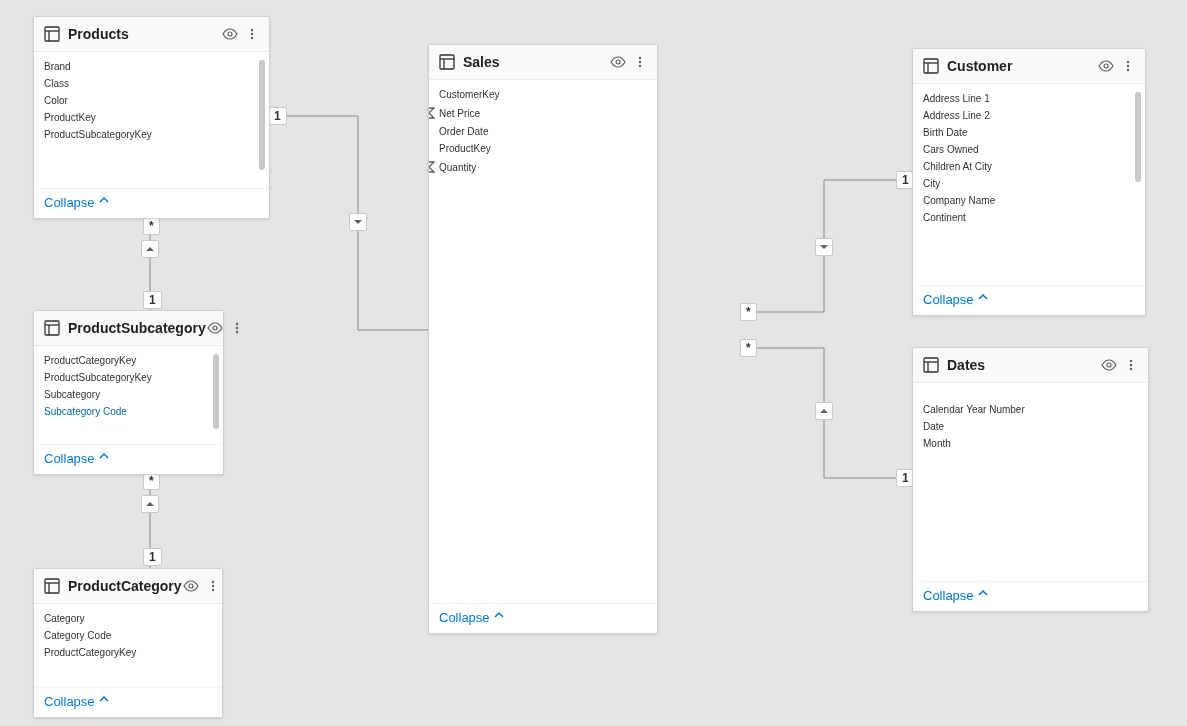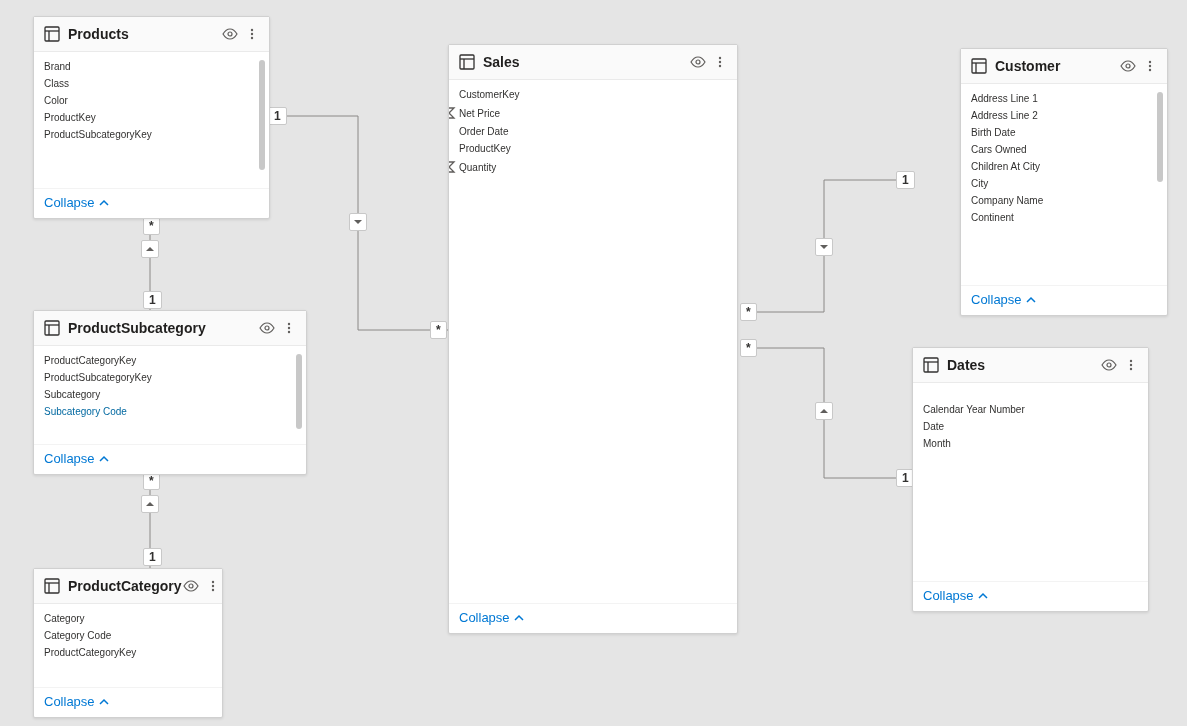--- a/index.html
+++ b/index.html
@@ -94,21 +94,21 @@
   }
   .card-footer {
     padding: 6px 10px 8px;
     border-top: 1px solid #f3f3f3;
   }
   .collapse-link {
     color: #0078d4;
     font-size: 13px;
     cursor: pointer;
     display: inline-flex;
-    align-items: center;
+    align-items: flex-start;
   }
   .chevron-up {
     width: 10px;
     height: 10px;
     margin-left: 4px;
   }
   svg.rel-lines {
     position: absolute;
     top: 0; left: 0;
     width: 1187px;
@@ -245,21 +245,21 @@
     <div class="card-footer">
       <span class="collapse-link">
         <span>Collapse</span>
         <svg class="chevron-up" viewBox="0 0 10 10">
             <path d="M1 7 L5 3 L9 7" fill="none" stroke="#0078d4" stroke-width="1.5"></path>
           </svg>
       </span>
     </div>
   </div>
 
-  <div class="table-card" style="left:33px; top:310px; width:274px; height:165px;">
+  <div class="table-card" style="left:33px; top:310px; width:191px; height:165px;">
     <div class="card-header">
       <svg class="tbl-icon" viewBox="0 0 16 16">
           <rect x="1" y="1" width="14" height="14" rx="1" fill="none" stroke="#323130" stroke-width="1.3"></rect>
           <line x1="1" y1="5" x2="15" y2="5" stroke="#323130" stroke-width="1.3"></line>
           <line x1="5" y1="5" x2="5" y2="15" stroke="#323130" stroke-width="1.3"></line>
         </svg>
       <span class="card-title">ProductSubcategory</span>
       <svg class="eye-icon" viewBox="0 0 18 18">
           <path d="M9 4 C5 4 2 9 2 9 s3 5 7 5 s7-5 7-5 S13 4 9 4 Z" fill="none" stroke="currentColor" stroke-width="1.2"></path>
           <circle cx="9" cy="9" r="2" fill="none" stroke="currentColor" stroke-width="1.2"></circle>
@@ -327,21 +327,21 @@
     <div class="card-footer">
       <span class="collapse-link">
         <span>Collapse</span>
         <svg class="chevron-up" viewBox="0 0 10 10">
             <path d="M1 7 L5 3 L9 7" fill="none" stroke="#0078d4" stroke-width="1.5"></path>
           </svg>
       </span>
     </div>
   </div>
 
-  <div class="table-card" style="left:448px; top:44px; width:290px; height:590px;">
+  <div class="table-card" style="left:428px; top:44px; width:230px; height:590px;">
     <div class="card-header">
       <svg class="tbl-icon" viewBox="0 0 16 16">
           <rect x="1" y="1" width="14" height="14" rx="1" fill="none" stroke="#323130" stroke-width="1.3"></rect>
           <line x1="1" y1="5" x2="15" y2="5" stroke="#323130" stroke-width="1.3"></line>
           <line x1="5" y1="5" x2="5" y2="15" stroke="#323130" stroke-width="1.3"></line>
         </svg>
       <span class="card-title">Sales</span>
       <svg class="eye-icon" viewBox="0 0 18 18">
           <path d="M9 4 C5 4 2 9 2 9 s3 5 7 5 s7-5 7-5 S13 4 9 4 Z" fill="none" stroke="currentColor" stroke-width="1.2"></path>
           <circle cx="9" cy="9" r="2" fill="none" stroke="currentColor" stroke-width="1.2"></circle>
@@ -378,21 +378,21 @@
     <div class="card-footer">
       <span class="collapse-link">
         <span>Collapse</span>
         <svg class="chevron-up" viewBox="0 0 10 10">
             <path d="M1 7 L5 3 L9 7" fill="none" stroke="#0078d4" stroke-width="1.5"></path>
           </svg>
       </span>
     </div>
   </div>
 
-  <div class="table-card" style="left:912px; top:48px; width:208px; height:268px;margin-left:48px;">
+  <div class="table-card" style="left:912px; top:48px; width:234px; height:268px;">
     <div class="card-header">
       <svg class="tbl-icon" viewBox="0 0 16 16">
           <rect x="1" y="1" width="14" height="14" rx="1" fill="none" stroke="#323130" stroke-width="1.3"></rect>
           <line x1="1" y1="5" x2="15" y2="5" stroke="#323130" stroke-width="1.3"></line>
           <line x1="5" y1="5" x2="5" y2="15" stroke="#323130" stroke-width="1.3"></line>
         </svg>
       <span class="card-title">Customer</span>
       <svg class="eye-icon" viewBox="0 0 18 18">
           <path d="M9 4 C5 4 2 9 2 9 s3 5 7 5 s7-5 7-5 S13 4 9 4 Z" fill="none" stroke="currentColor" stroke-width="1.2"></path>
           <circle cx="9" cy="9" r="2" fill="none" stroke="currentColor" stroke-width="1.2"></circle>

